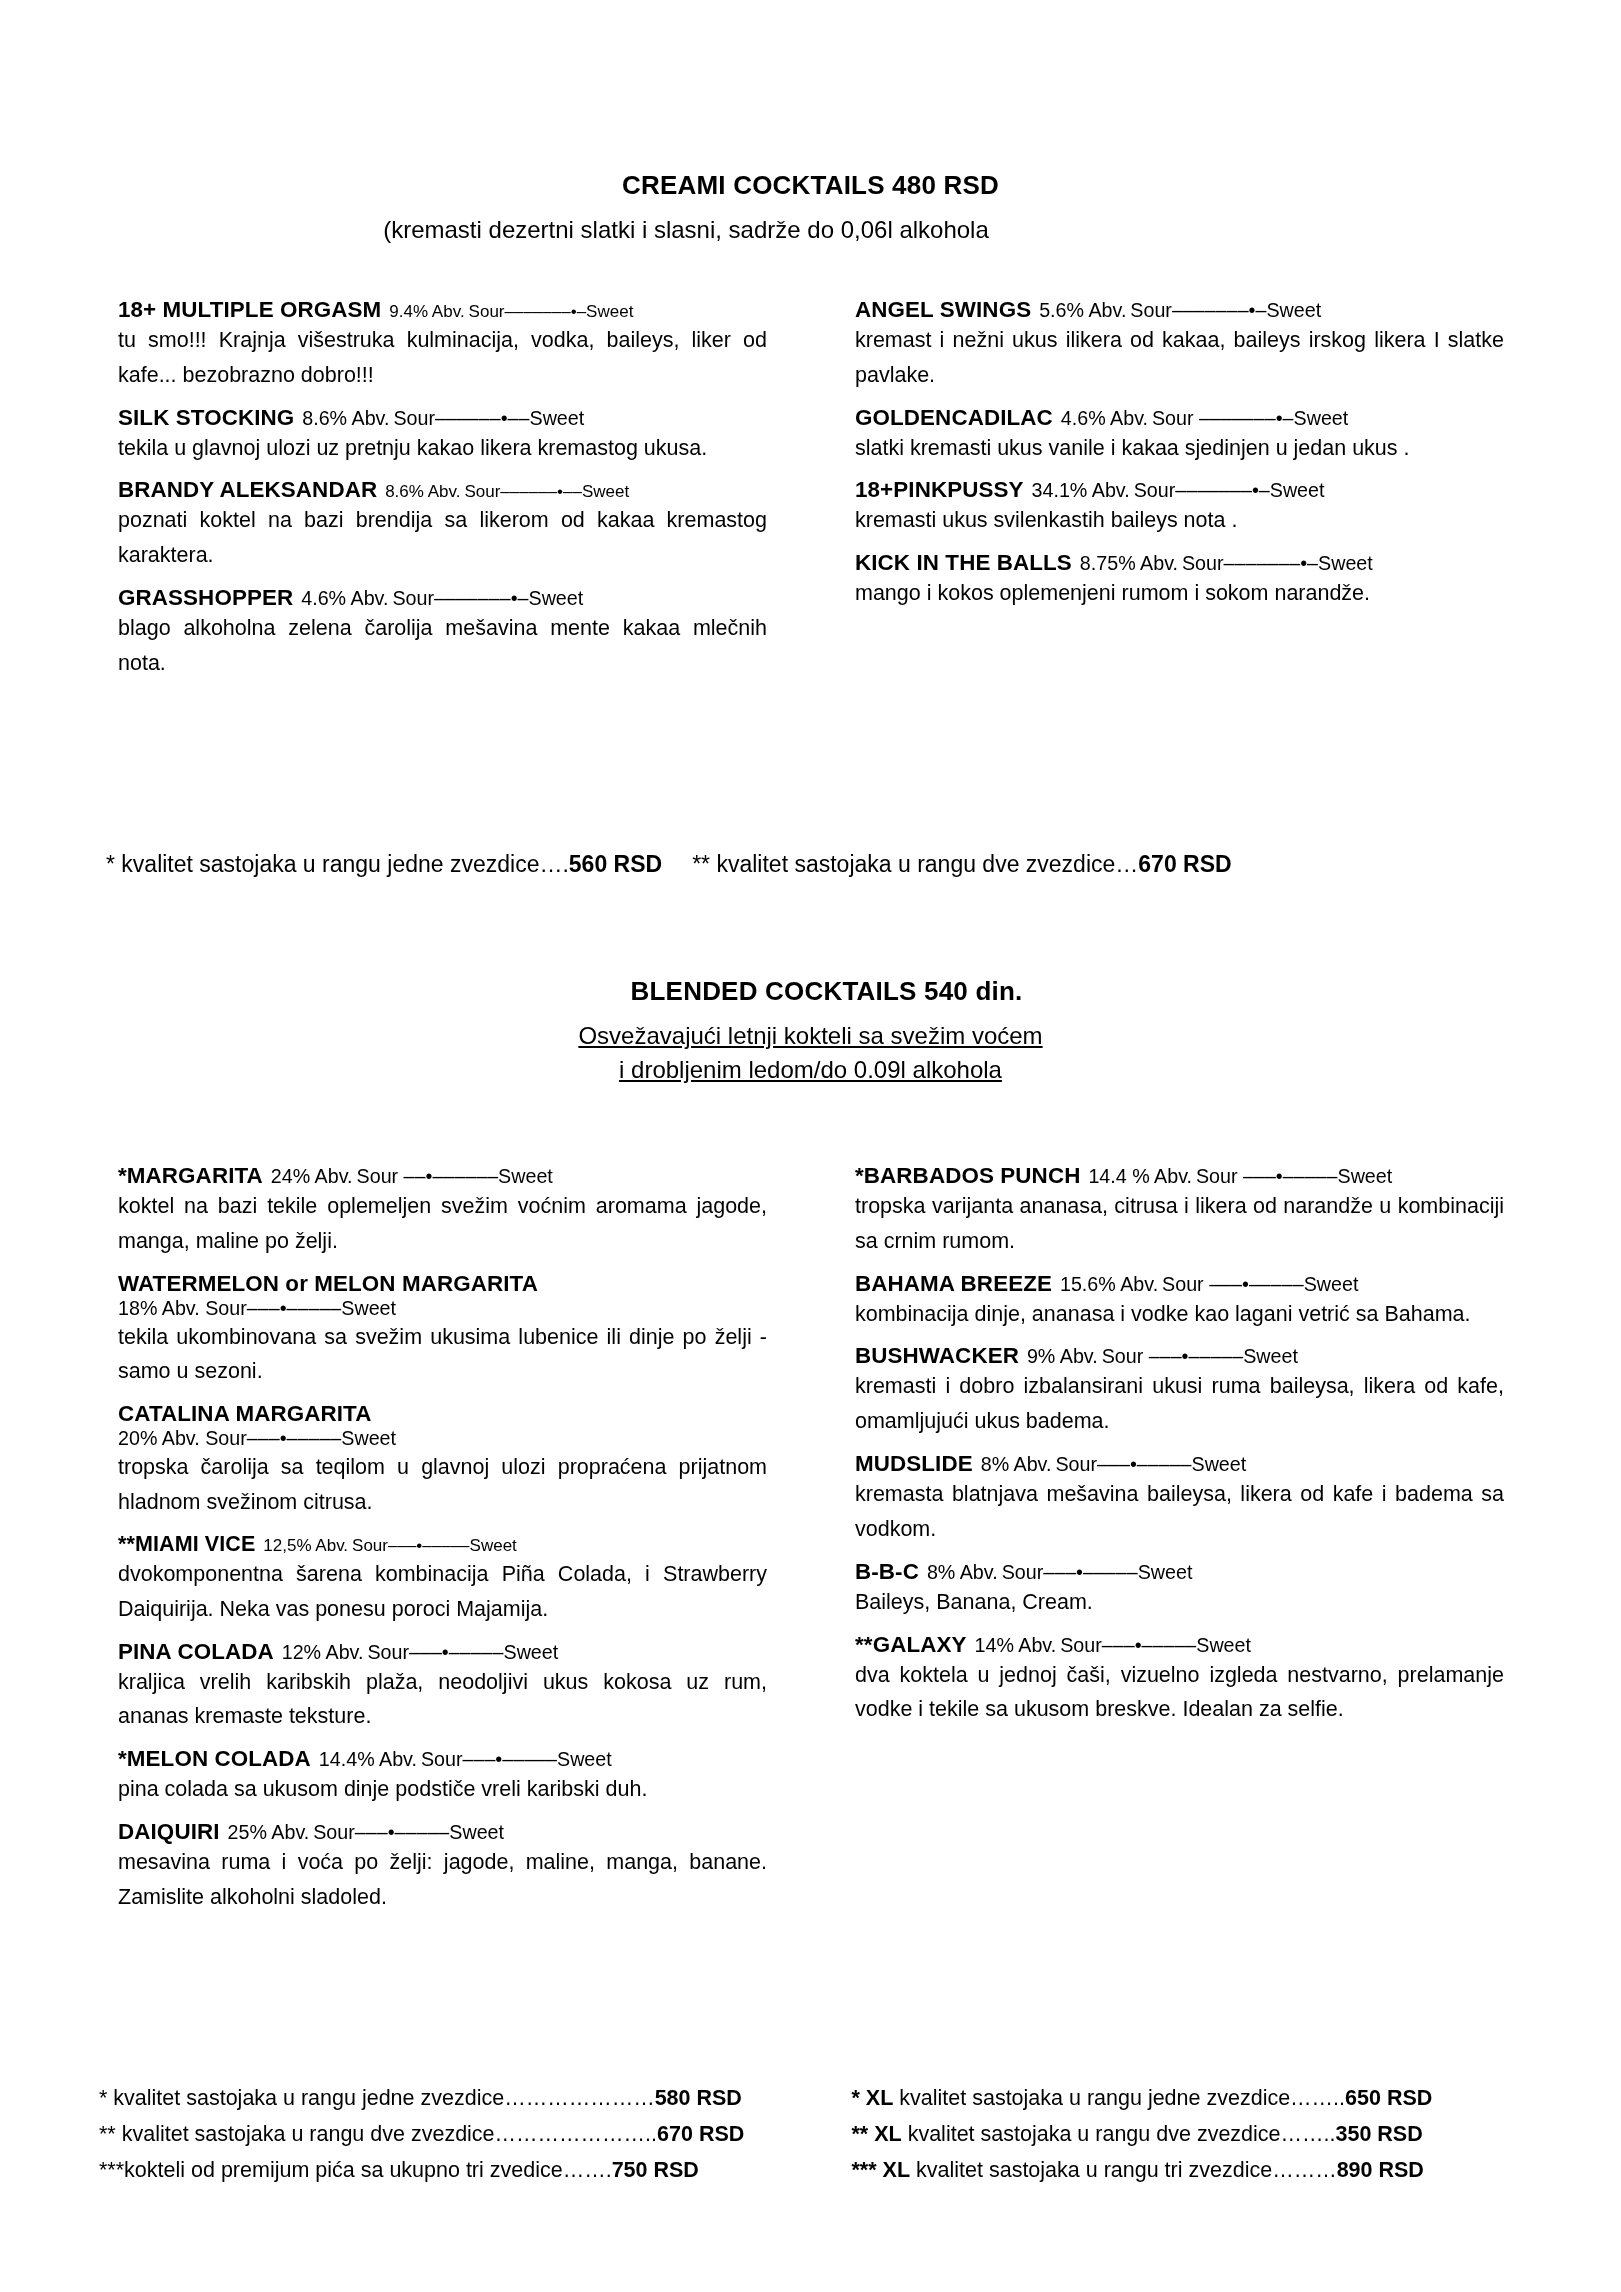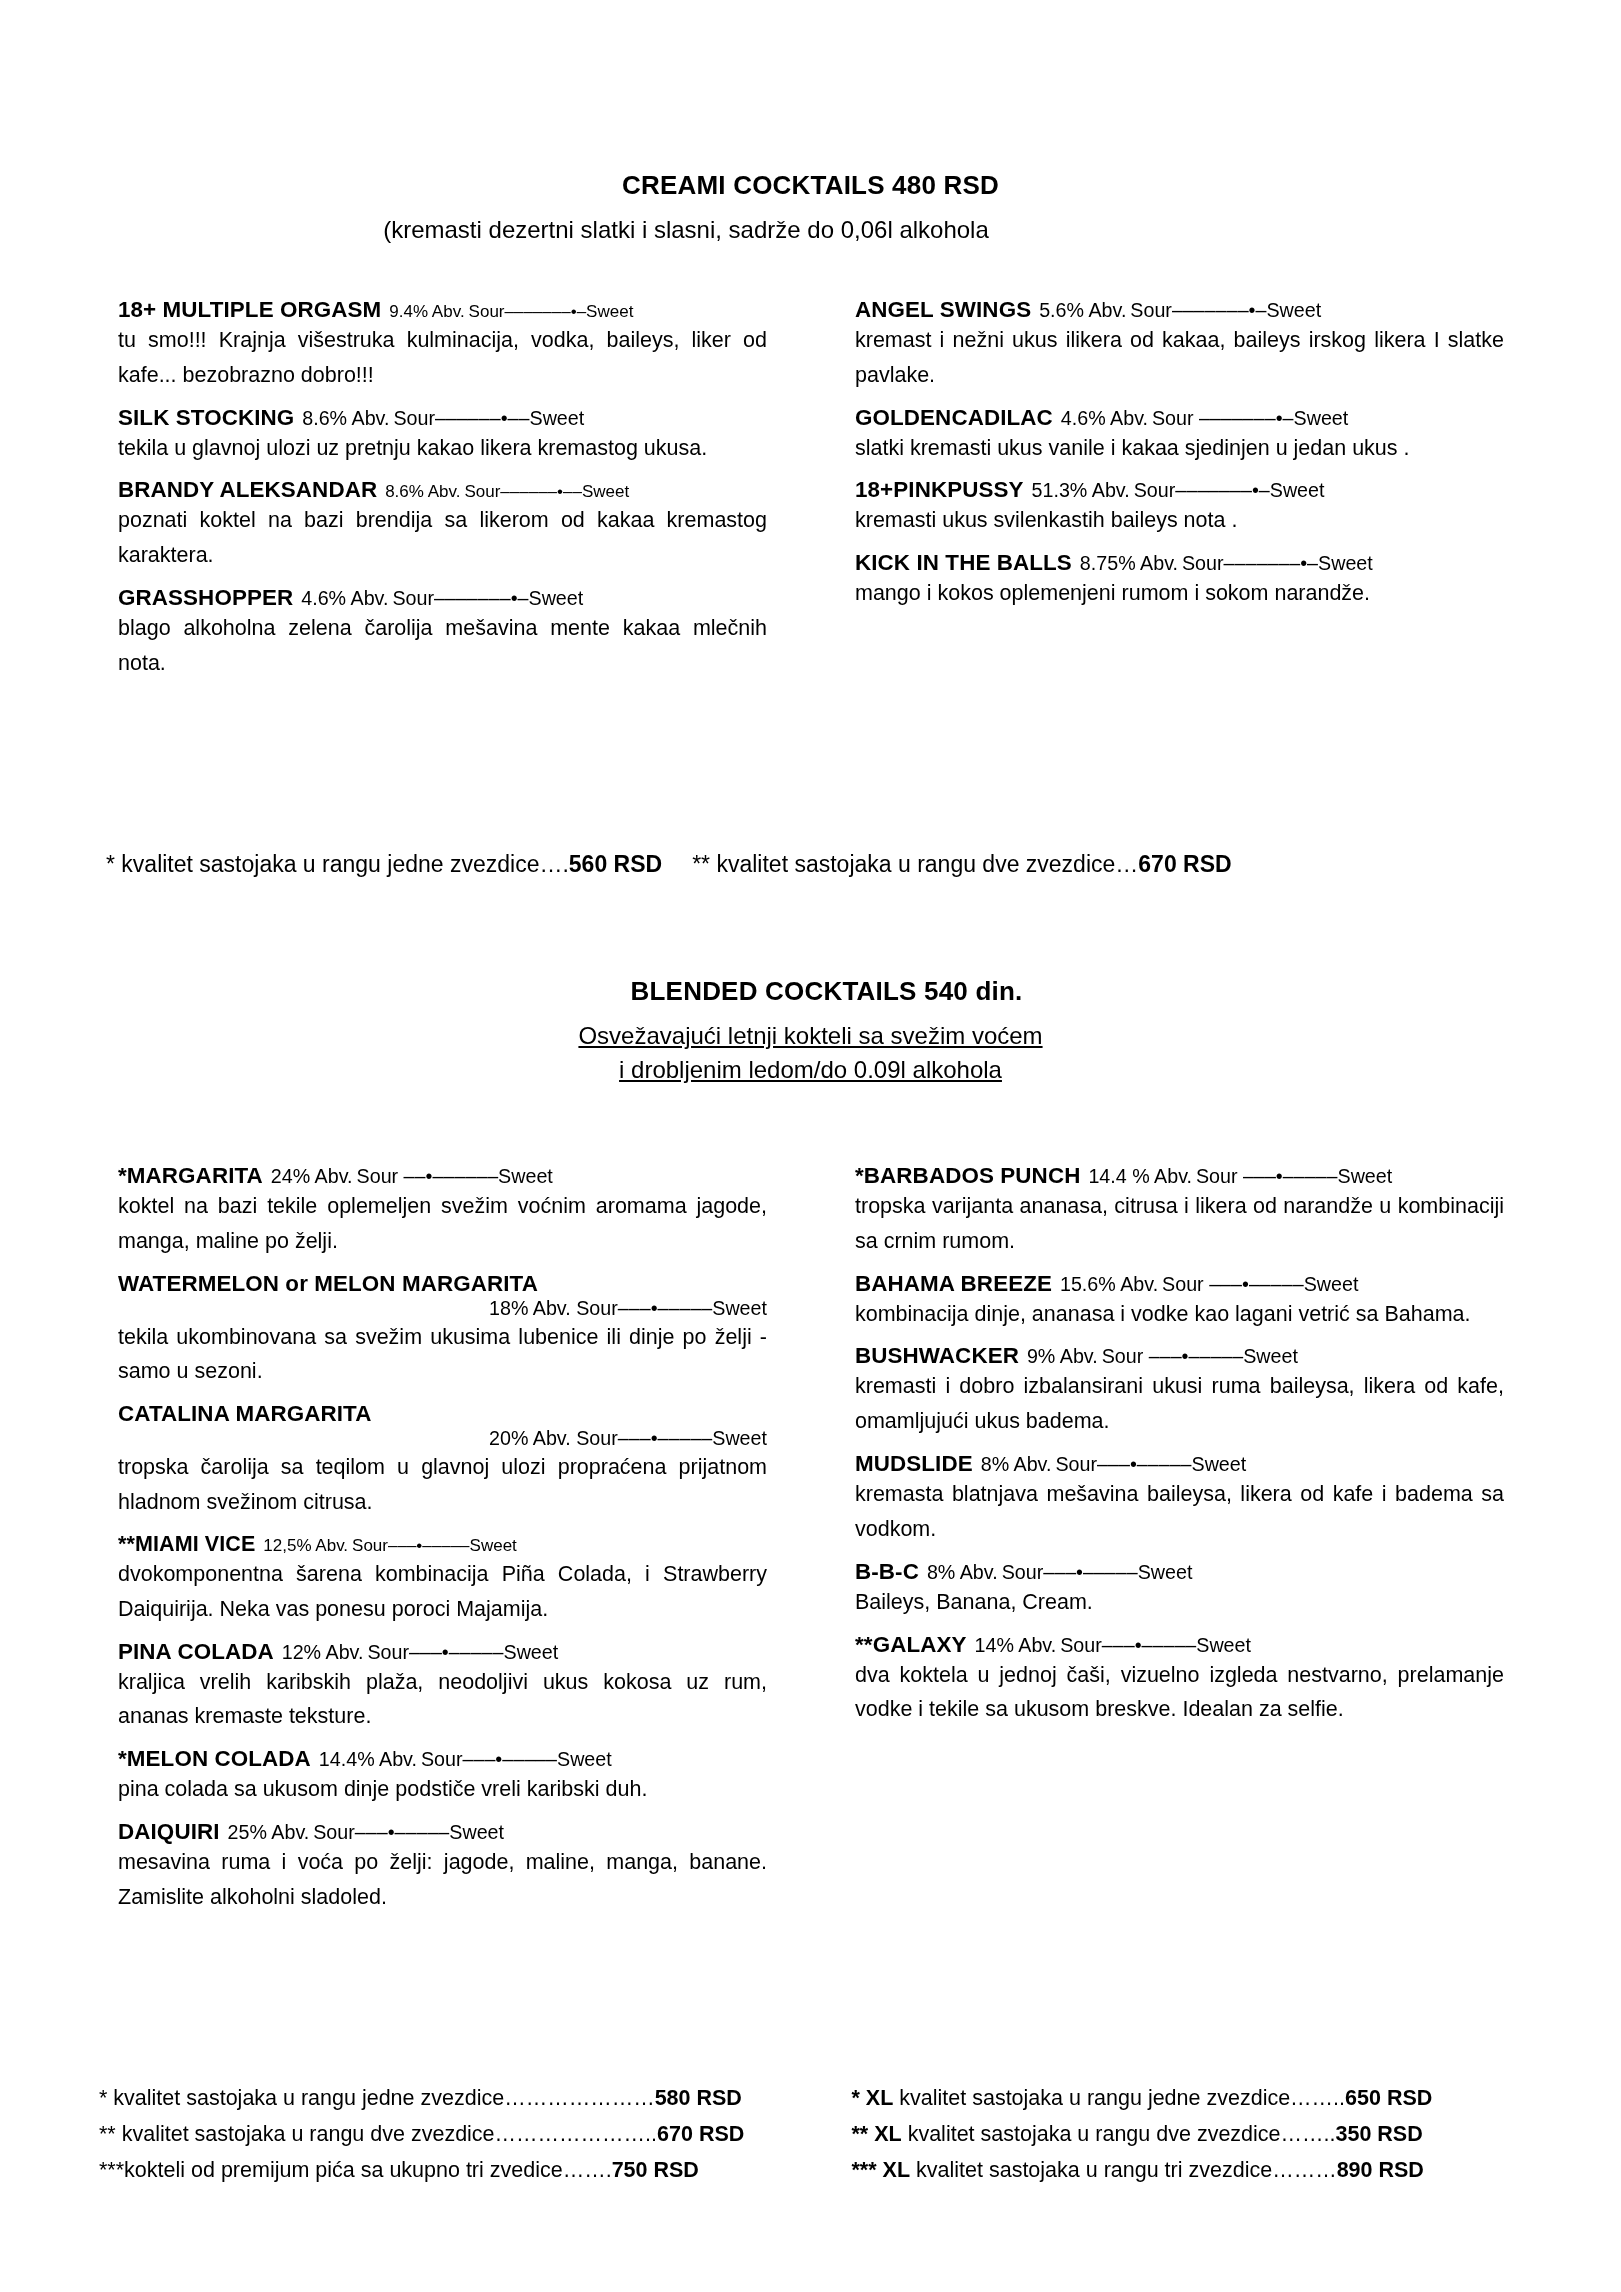--- a/index.html
+++ b/index.html
@@ -67,21 +67,21 @@
   .meta.tiny { font-size: 17px; }
   .desc {
     font-size: 21.5px;
     line-height: 1.62;
     text-align: justify;
     text-justify: inter-word;
     margin: 0;
   }
   .scale-line {
     display: block;
-    text-align: right;
+    text-align: left;
     font-size: 19.7px;
     white-space: pre;
   }
 
   
   .pricenote-row {
     display: flex;
     gap: 30px;
     font-size: 23px;
   }
@@ -139,21 +139,21 @@
     <div class="col">
         <div class="entry">
           <div class="entry-title-line"><span class="cname">ANGEL SWINGS</span>&nbsp; <span class="meta">5.6% Abv.</span> <span class="meta">Sour–––––––•–Sweet</span></div>
           <div class="desc">kremast i nežni ukus ilikera od kakaa, baileys irskog likera I slatke pavlake.</div>
         </div>
         <div class="entry">
           <div class="entry-title-line"><span class="cname">GOLDENCADILAC</span>&nbsp; <span class="meta">4.6% Abv.</span> <span class="meta">Sour –––––––•–Sweet</span></div>
           <div class="desc">slatki kremasti ukus vanile i kakaa sjedinjen u jedan ukus .</div>
         </div>
         <div class="entry">
-          <div class="entry-title-line"><span class="cname">18+PINKPUSSY</span>&nbsp; <span class="meta">51.3% Abv.</span> <span class="meta">Sour–––––––•–Sweet</span></div>
+          <div class="entry-title-line"><span class="cname">18+PINKPUSSY</span>&nbsp; <span class="meta">34.1% Abv.</span> <span class="meta">Sour–––––––•–Sweet</span></div>
           <div class="desc">kremasti ukus svilenkastih baileys nota .</div>
         </div>
         <div class="entry">
           <div class="entry-title-line"><span class="cname">KICK IN THE BALLS</span>&nbsp; <span class="meta">8.75% Abv.</span> <span class="meta">Sour–––––––•–Sweet</span></div>
           <div class="desc">mango i kokos oplemenjeni rumom i sokom narandže.</div>
         </div>
       </div>
   </div>
 
   <div id="creami-prices" class="pricenote-row">

